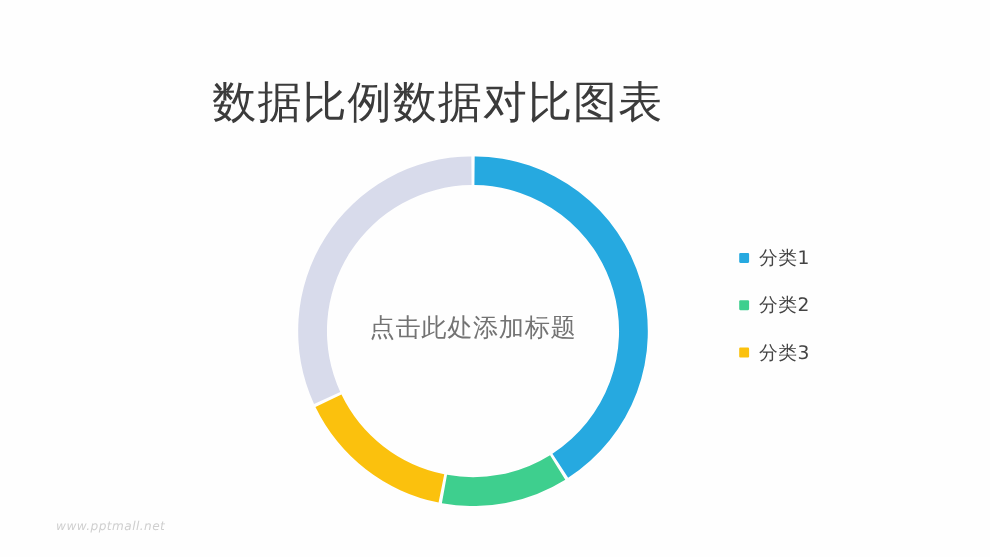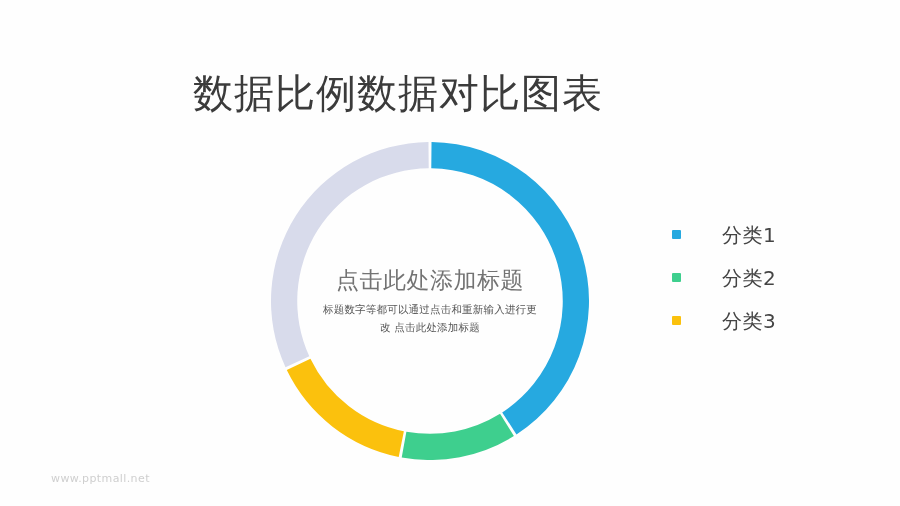--- a/index.html
+++ b/index.html
@@ -108,35 +108,35 @@
     height: 43px;
   }
   .legend-swatch {
     width: 9px;
     height: 9px;
     flex: 0 0 9px;
     margin-right: 9px;
     border-radius: 1px;
   }
   .legend-label {
-    font-size: 20px;
+    font-size: 17px;
     color: #444444;
     letter-spacing: 0.5px;
     line-height: 20px;
-    margin-left: 32px;
   }
 
   
   .footer-url {
     position: absolute;
     left: 51px;
     bottom: 21px;
     font-size: 11px;
     color: #cfcfcf;
     letter-spacing: 0.4px;
+    font-style: italic;
   }
 </style>
 </head>
 <body>
 
 <div class="slide">
 
 
   <h1 class="page-title">数据比例数据对比图表</h1>
 
@@ -144,21 +144,20 @@
     <svg class="donut-svg" viewBox="0 0 318 318">
       <g id="donut-segments" transform="translate(159,159)">
           <path d="M 1.5262669905216075 -158.99267438807877 A 159 159 0 0 1 86.48120498437281 133.42414018629046 L 72.21180616195129 111.40915705555253 A 132.765 132.765 0 0 0 1.2744329370855423 -132.75888311404577 Z" fill="#26a9e0"></path>
           <path d="M 83.90386530063411 135.0597696859174 A 159 159 0 0 1 -28.293023730340753 156.46247092576027 L -23.624674814834528 130.6461632230098 A 132.765 132.765 0 0 0 70.05972752602948 112.774907687741 Z" fill="#3ecf8e"></path>
           <path d="M -31.291488942335647 155.89048309557478 A 159 159 0 0 1 -143.21102005229145 69.0767959273024 L -119.58120174366333 57.679124599297495 A 132.765 132.765 0 0 0 -26.128393266850264 130.16855338480494 Z" fill="#fbc10d"></path>
           <path d="M -144.51072580821838 66.31478060268259 A 159 159 0 0 1 -1.5262669905216975 -158.99267438807877 L -1.2744329370856173 -132.75888311404577 A 132.765 132.765 0 0 0 -120.66645604986233 55.372841803239965 Z" fill="#d8dbeb"></path>
         </g>
     </svg>
     <div class="center-block">
       <div class="center-title">点击此处添加标题</div>
-      <div class="center-body">标题数字等都可以通过点击和重新输入进行更改 点击此处添加标题</div>
     </div>
   </div>
 
   <div class="legend">
     <div class="legend-item">
       <span class="legend-swatch" style="background: rgb(38, 169, 224);"></span>
       <span class="legend-label">分类1</span>
     </div>
     <div class="legend-item">
       <span class="legend-swatch" style="background: rgb(62, 207, 142);"></span>

